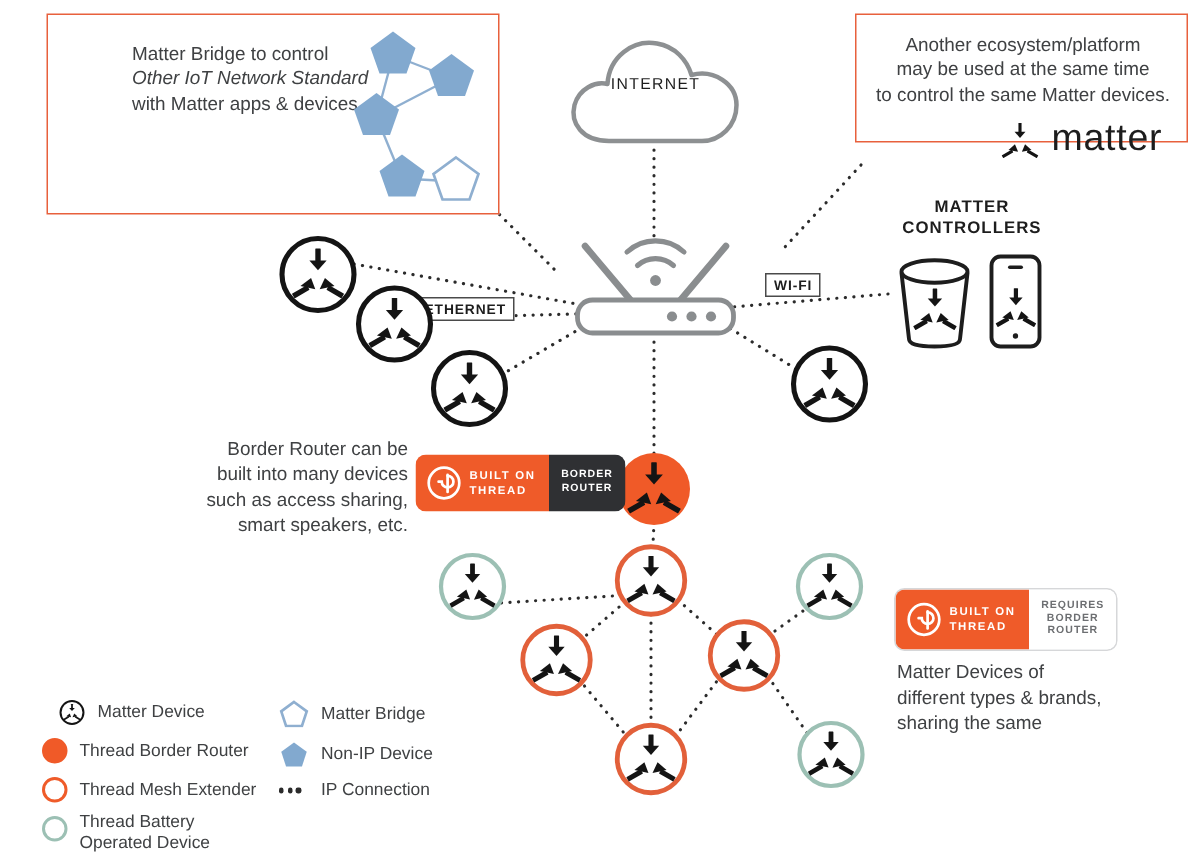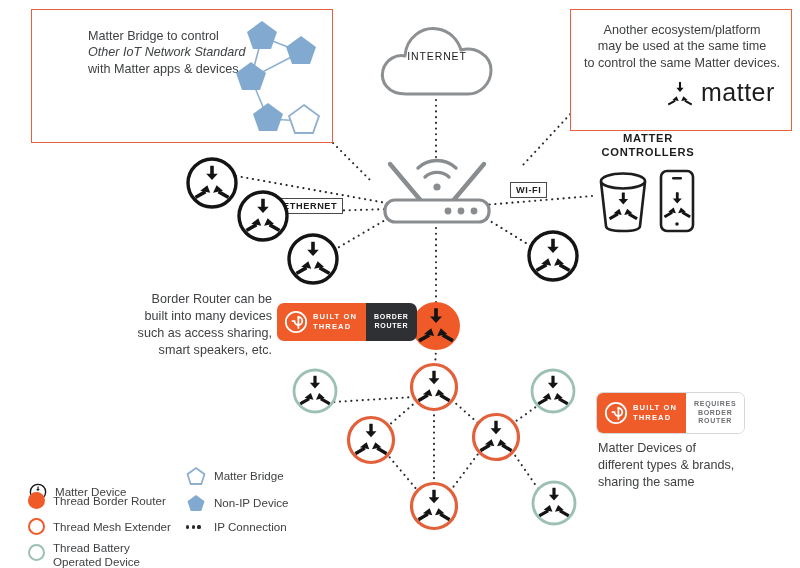--- a/index.html
+++ b/index.html
@@ -107,21 +107,21 @@
       <g fill="#82a9cf">
         <polygon points="34,6 49,17 43,34 25,34 19,17"></polygon>
         <polygon points="73,21 88,32 82,49 64,49 58,32"></polygon>
         <polygon points="23,47 38,58 32,75 14,75 8,58"></polygon>
         <polygon points="40,88 55,99 49,116 31,116 25,99"></polygon>
       </g>
       <polygon points="76,90 91,101 85,118 67,118 61,101" fill="#ffffff" stroke="#8fafd0" stroke-width="1.8"></polygon>
     </svg>
   </div>
 
-  <div class="callout" style="left:570px;top:9px;width:222px;height:122px;">
+  <div class="callout" style="left:570px;top:9px;width:222px;height:86px;">
     <div class="callout-text abs" style="left:8px;top:12px;width:206px;text-align:center;">
       <div>Another ecosystem/platform</div>
       <div>may be used at the same time</div>
       <div>to control the same Matter devices.</div>
     </div>
 
     <div class="abs" style="left:96px;top:68px;display:flex;align-items:center;gap:8px;">
       <svg width="26" height="26" viewBox="0 0 100 100">
         <g fill="#141414">
 
@@ -338,21 +338,21 @@
   </div>
 
   <div class="para" style="left:598px;top:440px;width:180px;">
     <div>Matter Devices of</div>
     <div>different types &amp; brands,</div>
     <div>sharing the same</div>
   </div>
 
   <div class="legend">
 
-    <div class="lg-item" style="left:1px;top:4px;margin-top:17px;">
+    <div class="lg-item" style="left:11px;top:4px;">
       <svg class="sw" width="18" height="18" viewBox="0 0 40 40">
         <circle cx="20" cy="20" r="17" fill="#fff" stroke="#141414" stroke-width="3"></circle>
         <g fill="#141414" transform="translate(20,20) scale(0.26) translate(-51,-56)">
           <rect x="46" y="8" width="10" height="32" rx="1"></rect>
           <polygon points="51,48 35,30 67,30"></polygon>
           <rect x="14" y="72" width="10" height="32" rx="1" transform="rotate(-120 19 88)"></rect>
           <polygon points="37,62 47,82 19,79" transform="rotate(6 34 73)"></polygon>
           <rect x="78" y="72" width="10" height="32" rx="1" transform="rotate(120 83 88)"></rect>
           <polygon points="65,62 81,79 53,82" transform="rotate(-6 67 73)"></polygon>
         </g>

